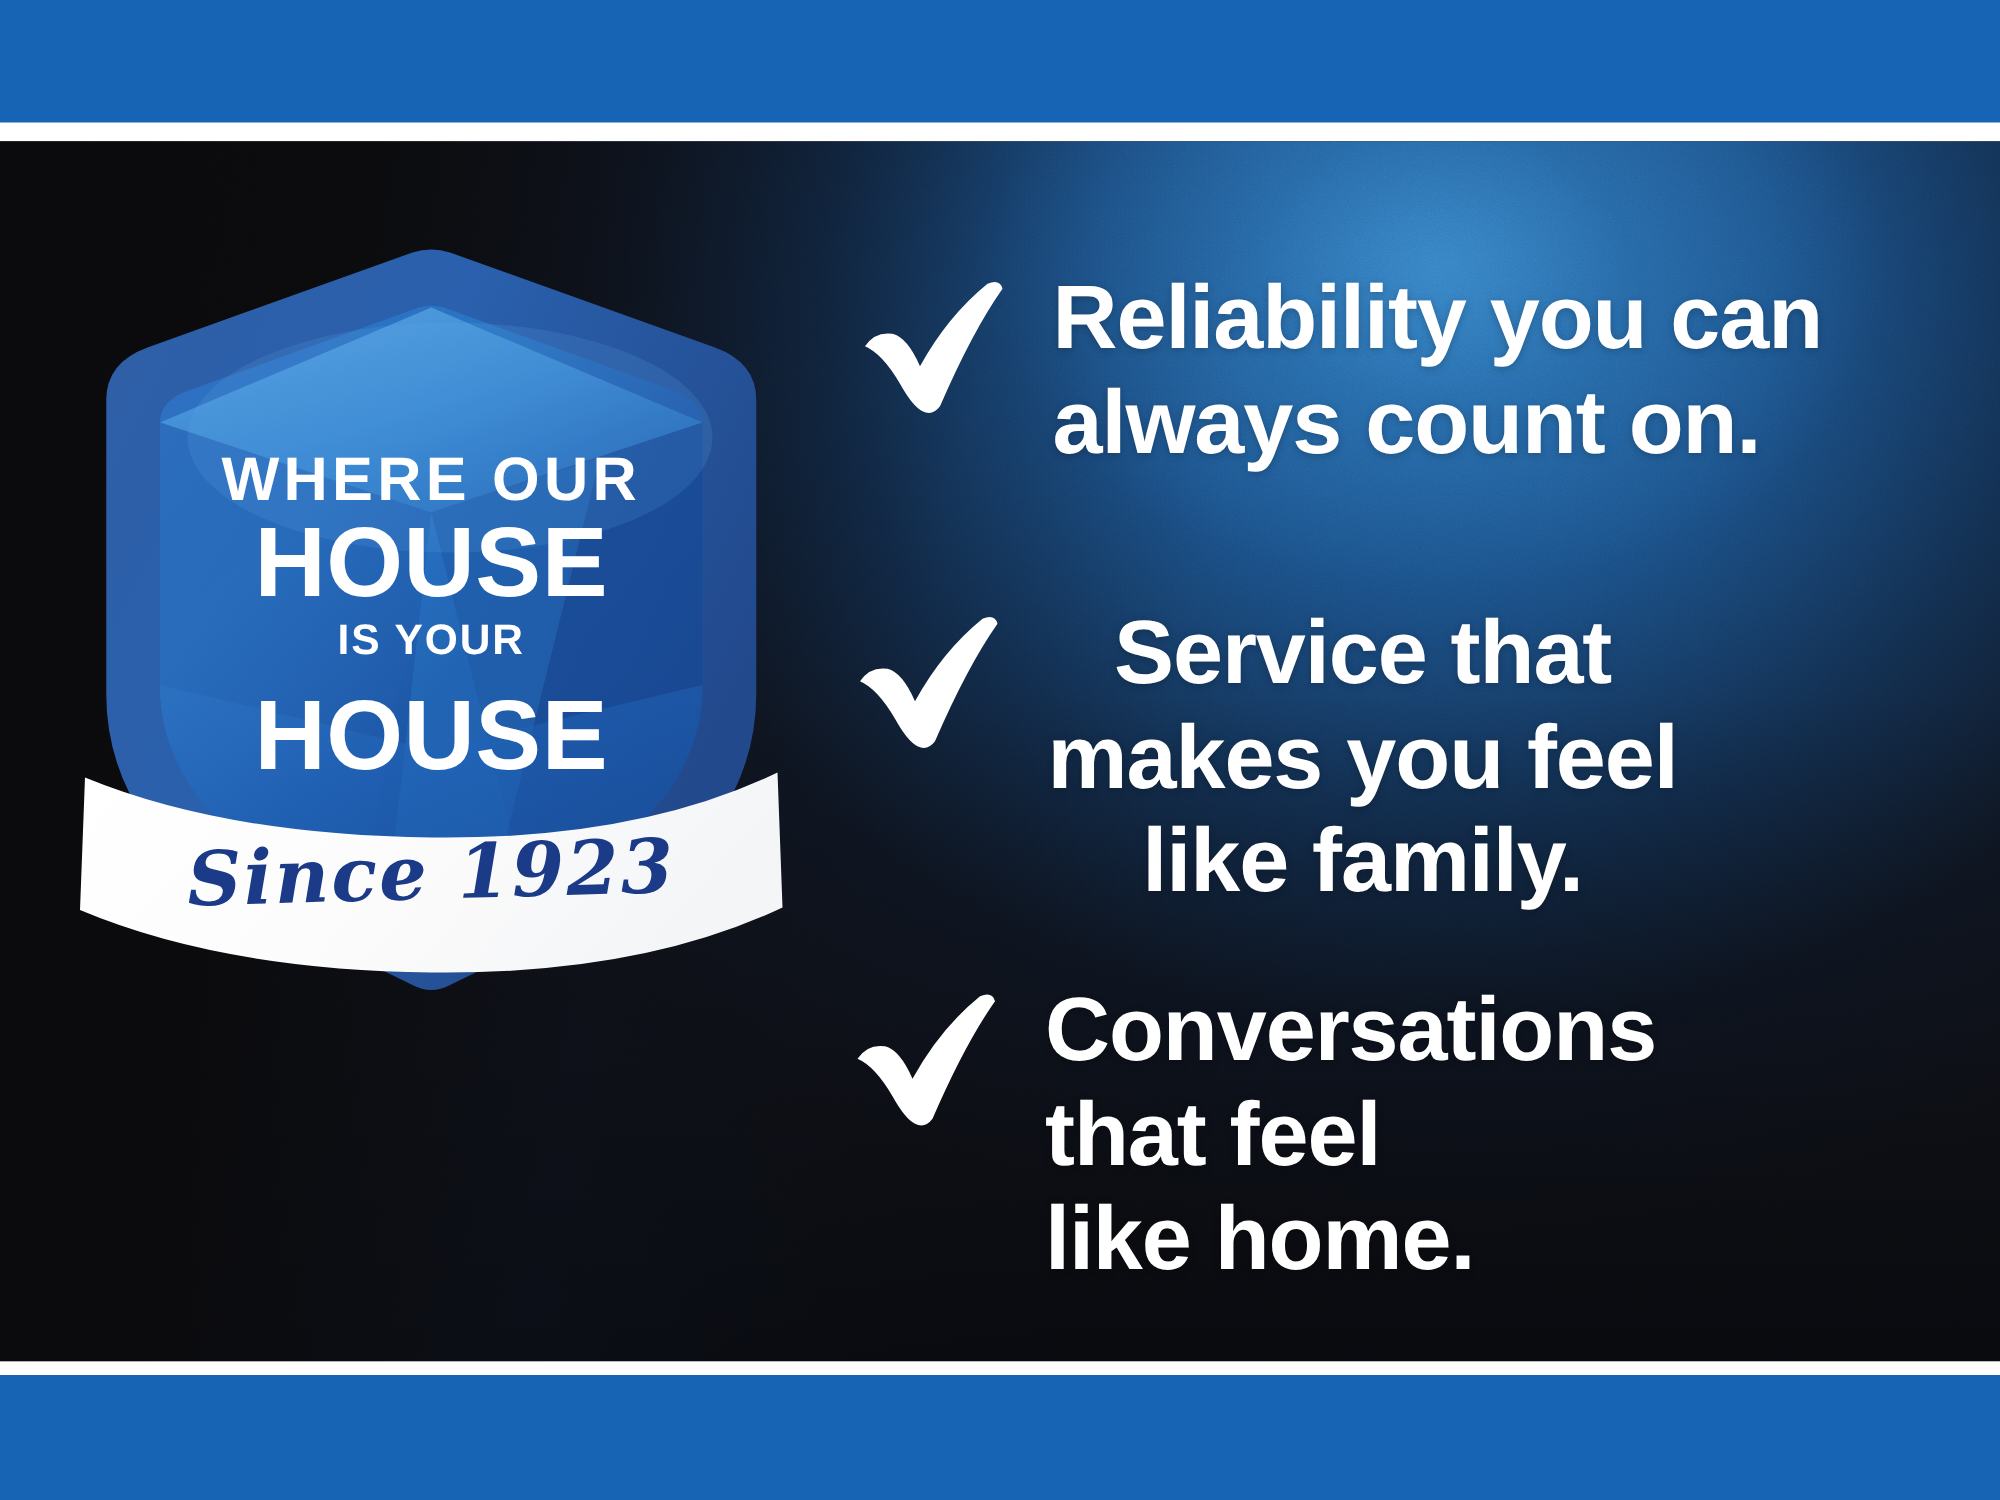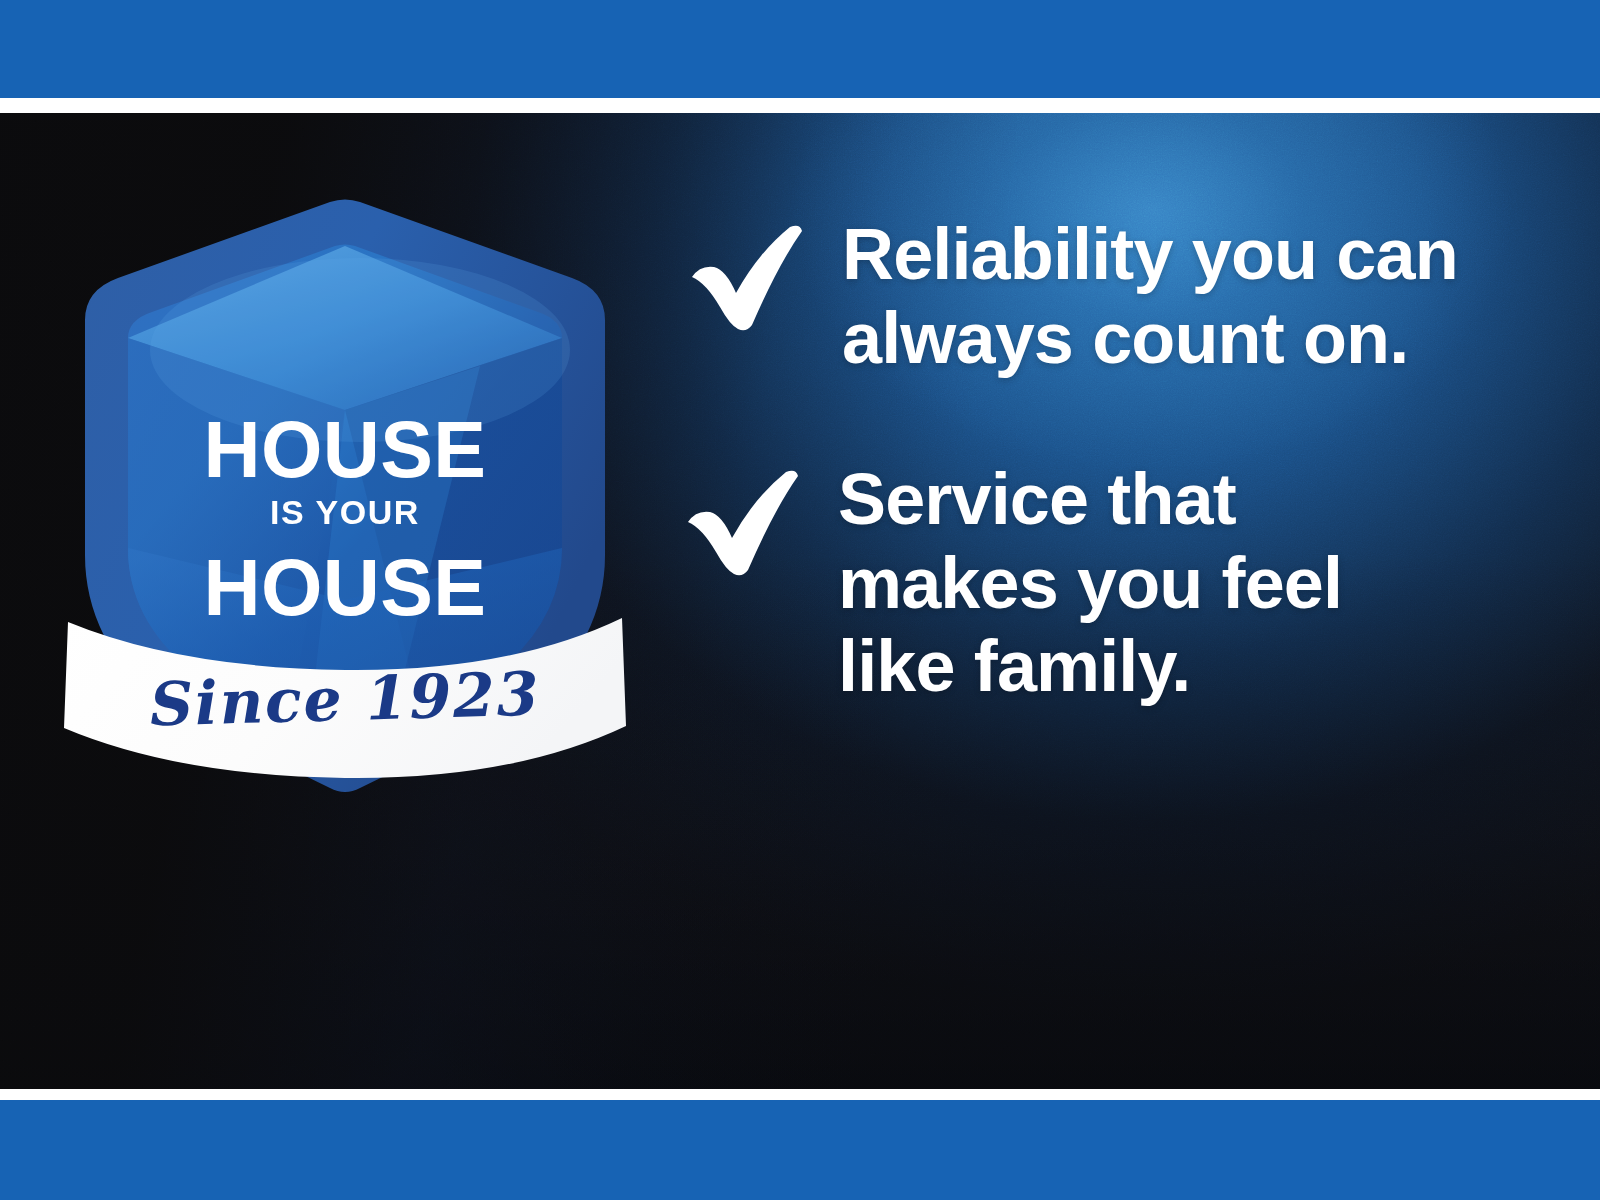--- a/index.html
+++ b/index.html
@@ -147,21 +147,21 @@
     width: 880px;
     height: 976px;
   }
   .bullet {
     position: absolute;
     display: flex;
     align-items: flex-start;
     gap: 36px;
   }
   .bullet-1 { top: 100px; left: 14px; justify-content: space-between; }
-  .bullet-2 { top: 345px; left: 10px; }
+  .bullet-2 { top: 368px; left: 10px; text-align: center; }
   .bullet-3 { top: 670px; left: 8px; }
 
   .check-icon {
     flex: 0 0 auto;
     width: 120px;
     height: 112px;
     margin-top: 8px;
   }
   .check-icon svg { display: block; width: 120px; height: 112px; }
 
@@ -257,20 +257,21 @@
                  Q 502 448 502 378 L 285 430 Z" fill="url(#gBottom)" opacity="0.55"></path>
 
         <ellipse cx="300" cy="180" rx="210" ry="92" fill="#62b0ea" opacity="0.16"></ellipse>
       </g>
 
       <path d="M 8 452 Q 120 498 285 500 Q 450 502 562 448
                L 566 556 Q 452 610 285 608 Q 118 606 4 558 Z" fill="url(#gRibbon)"></path>
     </svg>
 
     <div class="badge-text">
+      <div class="badge-line bl-where">Where Our</div>
       <div class="badge-line bl-house1">House</div>
       <div class="badge-line bl-isyour">Is Your</div>
       <div class="badge-line bl-house2">House</div>
       <div class="badge-since">Since 1923</div>
     </div>
   </div>
 
   <div class="bullets">
 
     <div class="bullet bullet-1">
@@ -289,18 +290,29 @@
         <svg viewBox="0 0 120 112">
           <path d="M 6 56 Q 14 44 28 46 Q 40 49 50 72 Q 72 32 104 6
                    Q 114 2 116 10 Q 92 44 66 104 Q 60 112 52 108 Q 44 104 34 86 Q 20 62 6 56 Z" fill="#ffffff"></path>
         </svg>
       </span>
       <span class="bullet-text">Service that
 makes you feel
 like family.</span>
     </div>
 
+    <div class="bullet bullet-3">
+      <span class="check-icon">
+        <svg viewBox="0 0 120 112">
+          <path d="M 6 56 Q 14 44 28 46 Q 40 49 50 72 Q 72 32 104 6
+                   Q 114 2 116 10 Q 92 44 66 104 Q 60 112 52 108 Q 44 104 34 86 Q 20 62 6 56 Z" fill="#ffffff"></path>
+        </svg>
+      </span>
+      <span class="bullet-text">Conversations
+that feel
+like home.</span>
+    </div>
 
   </div>
 
   <div class="bar bar-bottom"></div>
 
 </div>
 
 </body></html>

